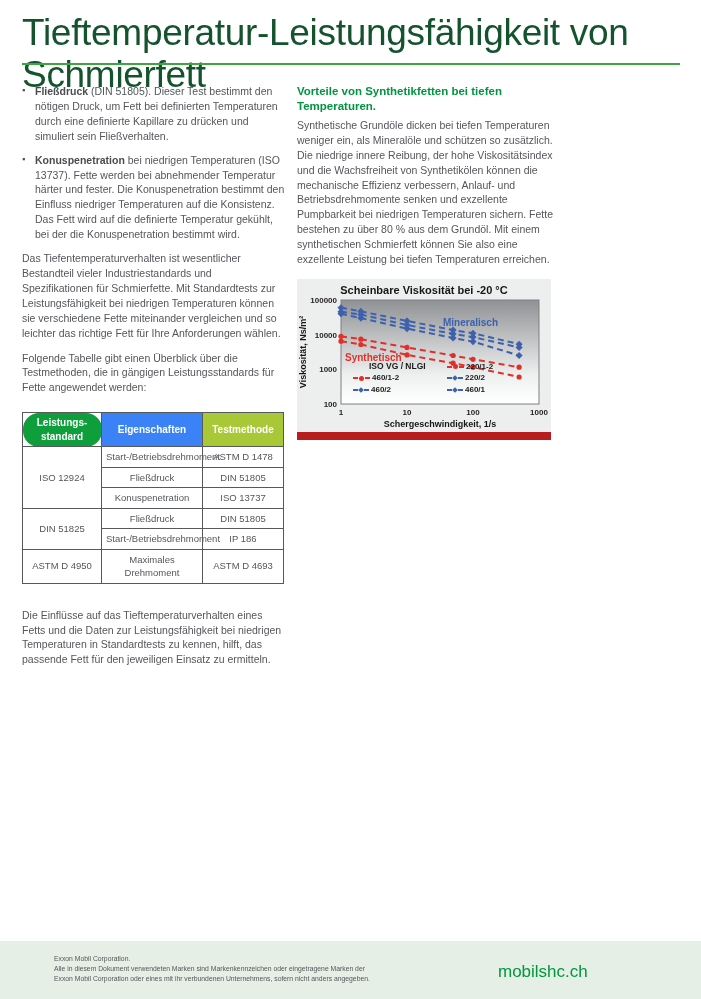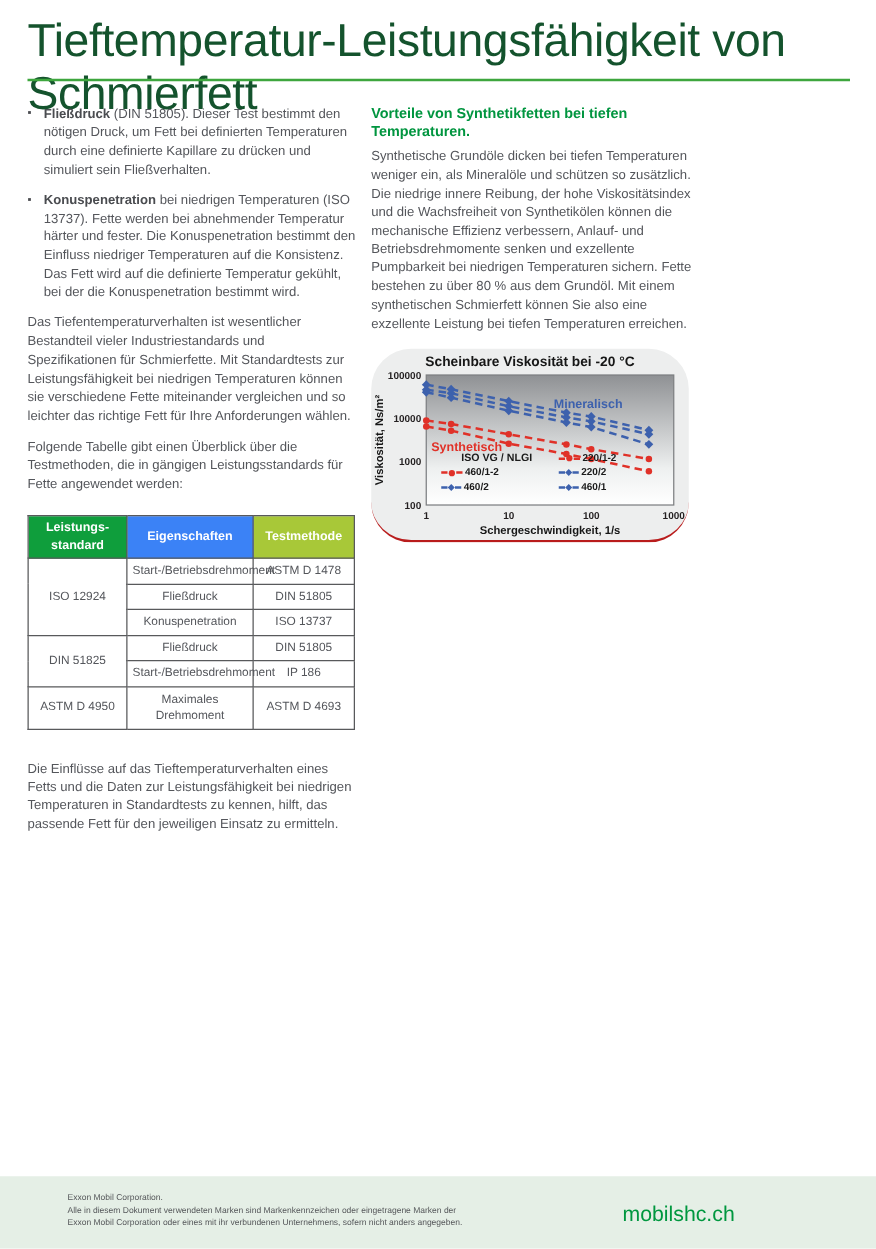--- a/index.html
+++ b/index.html
@@ -45,27 +45,27 @@
   table.test-table th, table.test-table td { border:1px solid #58595b; }
   table.test-table th {
     color:#ffffff; font-weight:bold; font-size:10px; height:34px;
     text-align:center; vertical-align:middle; padding:2px 4px;
   }
   th.h1 { background:#0f9e3c; text-align:left; padding-left:6px; }
   th.h2 { background:#3b82f6; border-left-color:#ffffff; }
   th.h3 { background:#a8c838; border-left-color:#ffffff; }
   table.test-table td { text-align:center; vertical-align:middle; padding:3px 4px; height:19px; }
   td.std { text-align:left; padding-left:6px; }
-  .pre { white-space:pre-line; }
+  .pre { white-space:pre-line;border-radius:16px; }
   .after-table { margin-top:24px; }
 
   
   .chart-figure {
     position:relative; width:254px; margin-top:12px;
-    background:#edeeee; border-bottom:2px solid #b91c1c; padding-top:4px;border-radius:32px;
+    background:#edeeee; border-bottom:8px solid #b91c1c; padding-top:4px;
   }
   .chart-title { text-align:center; font-size:11px; font-weight:bold; color:#161616; height:14px; }
   #chart-svg { display:block; }
   #chart-svg .tick { font:bold 8px "Liberation Sans", sans-serif; fill:#231f20; }
   #chart-svg .axis-label { font:bold 9px "Liberation Sans", sans-serif; fill:#161616; }
   #chart-svg .anno { font:bold 10px "Liberation Sans", sans-serif; }
   #chart-legend {
     position:absolute; left:56px; top:82px;
     display:grid; grid-template-columns:78px 78px; column-gap:16px;
     font-size:8px; font-weight:bold; color:#1a1a1a; line-height:11.5px;

